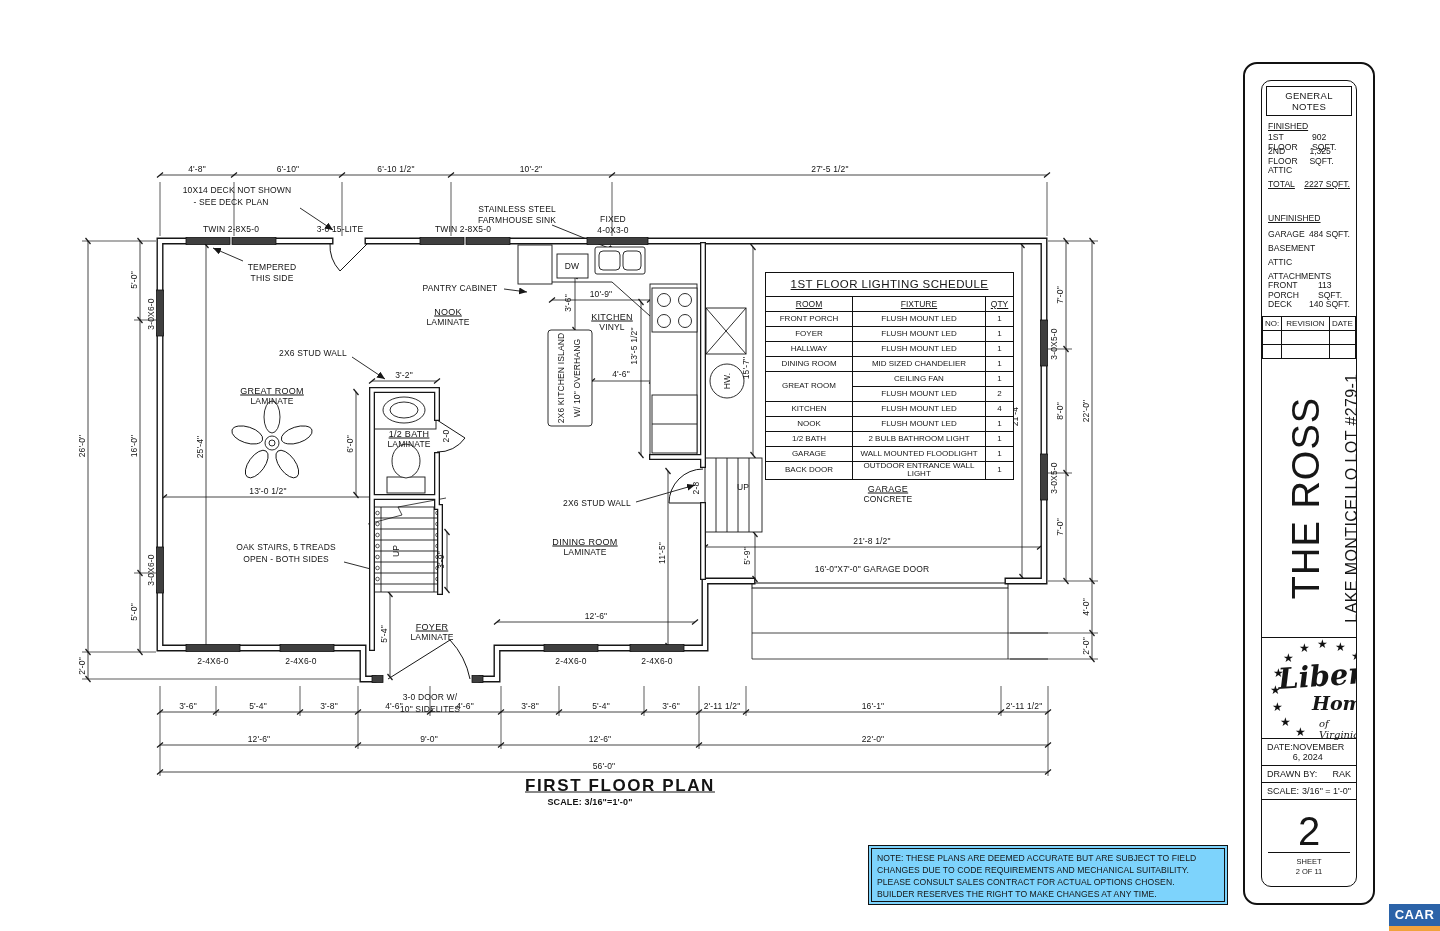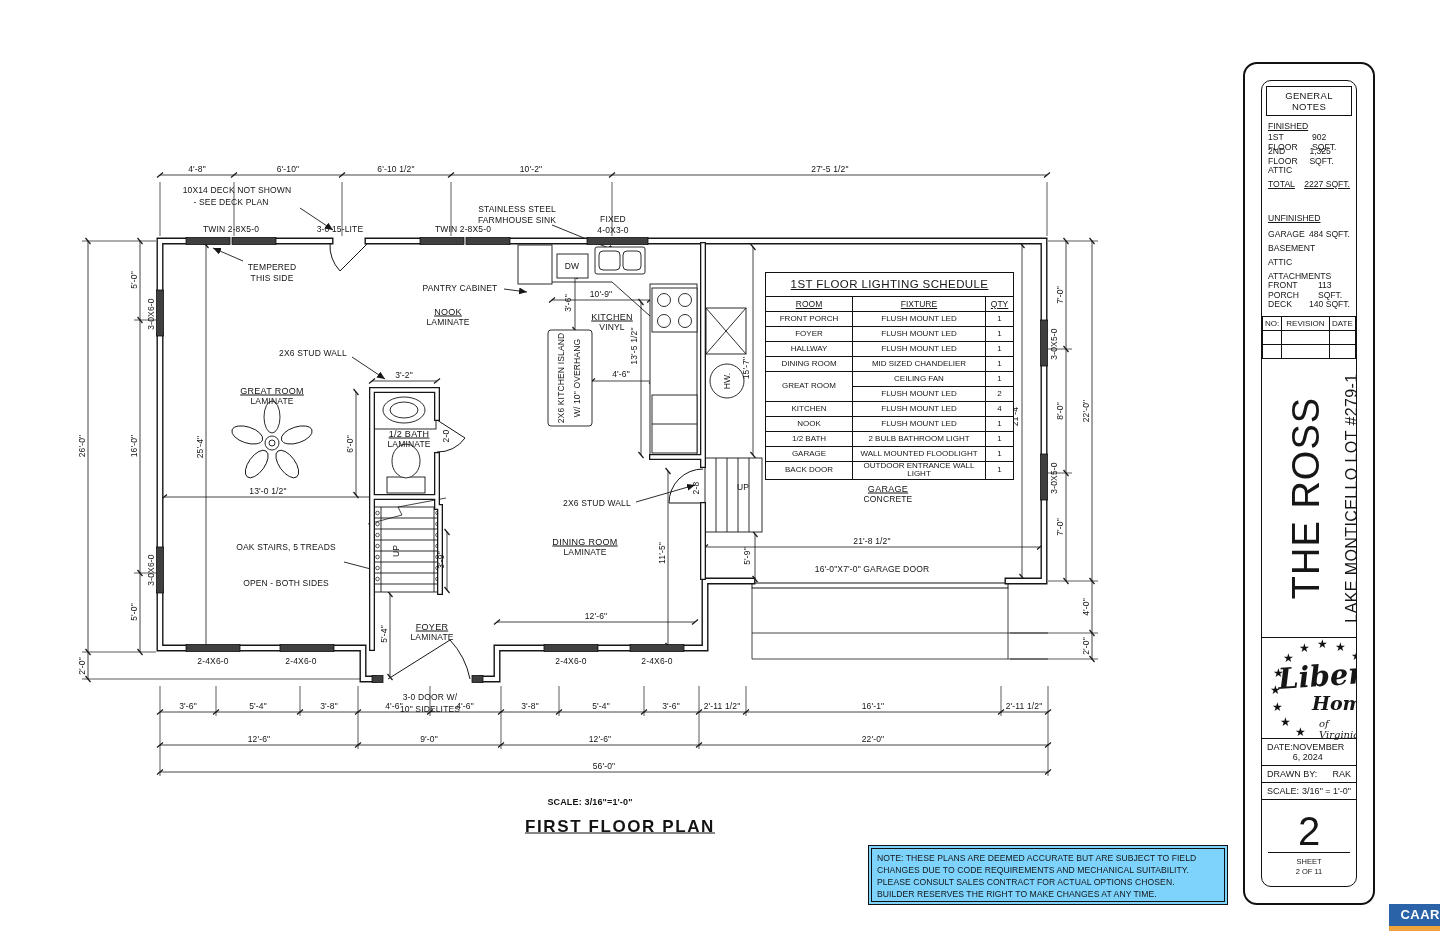--- a/index.html
+++ b/index.html
@@ -37,21 +37,21 @@
   .logo .st{position:absolute;font-size:12px;line-height:1;color:#111}
   .lname{position:absolute;left:16px;top:20px;font-family:"DejaVu Serif",serif;font-style:italic;font-weight:700;font-size:29px;transform:rotate(-4deg)}
   .lsub{position:absolute;left:50px;top:54px;font-family:"DejaVu Serif",serif;font-style:italic;font-weight:700;font-size:19px}
   .ltag{position:absolute;left:57px;top:80px;font-family:"DejaVu Serif",serif;font-style:italic;font-size:10px}
   .addr{padding:4px 1px;border-bottom:1.3px solid #111;text-align:center;font-size:8.3px;font-weight:700;line-height:1.3;letter-spacing:.05px}
   .mrow{display:flex;justify-content:space-between;border-bottom:1.3px solid #111;padding:3px 5px;font-size:9px}
   .sheetarea{flex:1;display:flex;flex-direction:column;align-items:center;justify-content:center}
   .bignum{font-size:40px;border-bottom:1.6px solid #111;padding:0 30px;line-height:1.05}
   .sheetlbl{font-size:7.5px;margin-top:4px;line-height:1.3;text-align:center}
   
-  #caar{position:absolute;left:1389px;top:904px;width:51px;height:27px;background:#2b63a8;border-bottom:5px solid #f0a23c;box-sizing:border-box;color:#fff;font-weight:700;font-size:13px;text-align:right;line-height:21px;letter-spacing:.5px}
+  #caar{position:absolute;left:1389px;top:904px;width:51px;height:27px;background:#2b63a8;border-bottom:5px solid #f0a23c;box-sizing:border-box;color:#fff;font-weight:700;font-size:13px;text-align:center;line-height:21px;letter-spacing:.5px}
 </style>
 </head>
 <body>
 
 <div id="sheet">
 
 <svg id="plan-svg" width="1240" height="931" viewBox="0 0 1240 931">
   <defs>
     <marker id="tk" markerWidth="8" markerHeight="8" refX="4" refY="4" orient="auto" markerUnits="userSpaceOnUse">
           <path d="M1,6.5 L7,1.5" stroke="#161616" stroke-width="1.2" fill="none"></path>
@@ -324,30 +324,30 @@
 <span class="lbl" style="left:272px;top:267px">TEMPERED</span>
 <span class="lbl" style="left:272px;top:278px">THIS SIDE</span>
 <span class="lbl" style="left:517px;top:209px">STAINLESS STEEL</span>
 <span class="lbl" style="left:517px;top:220px">FARMHOUSE SINK</span>
 <span class="lbl" style="left:460px;top:288px">PANTRY CABINET</span>
 <span class="lbl" style="left:313px;top:353px">2X6 STUD WALL</span>
 <span class="lbl" style="left:597px;top:503px">2X6 STUD WALL</span>
 <span class="lbl v" style="left:561px;top:378px">2X6 KITCHEN ISLAND</span>
 <span class="lbl v" style="left:577px;top:378px">W/ 10" OVERHANG</span>
 <span class="lbl" style="left:286px;top:547px">OAK STAIRS, 5 TREADS</span>
-<span class="lbl" style="left:286px;top:583px">OPEN - BOTH SIDES</span>
+<span class="lbl" style="left:286px;top:559px">OPEN - BOTH SIDES</span>
 <span class="lbl" style="left:430px;top:697px">3-0 DOOR W/</span>
 <span class="lbl" style="left:430px;top:709px">10" SIDELITES</span>
 <span class="lbl" style="left:872px;top:569px">16'-0"X7'-0" GARAGE DOOR</span>
 <span class="lbl v" style="left:396px;top:551px">UP</span>
 <span class="lbl" style="left:743px;top:487px">UP</span>
 <span class="lbl" style="left:572px;top:266px">DW</span>
 <span class="lbl v" style="left:727px;top:381px">HW.</span>
 
-<span class="lbl pt" style="left:620px;top:826px">FIRST FLOOR PLAN</span>
+<span class="lbl pt" style="left:620px;top:785px">FIRST FLOOR PLAN</span>
 <span class="lbl sc" style="left:590px;top:802px">SCALE: 3/16"=1'-0"</span>
 
 <table id="schedule">
   <colgroup>
         <col style="width:87px">
         <col style="width:133px">
         <col style="width:28px">
       </colgroup>
   <tbody>
         <tr>

